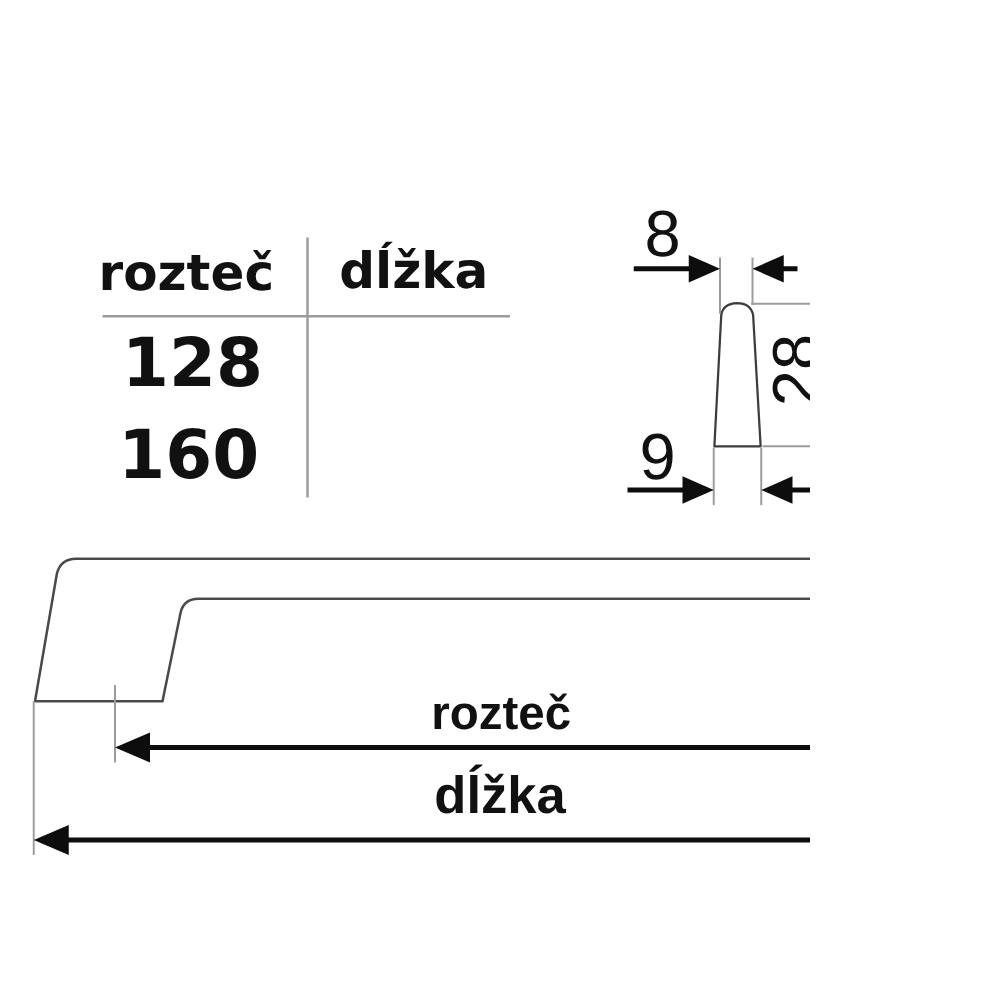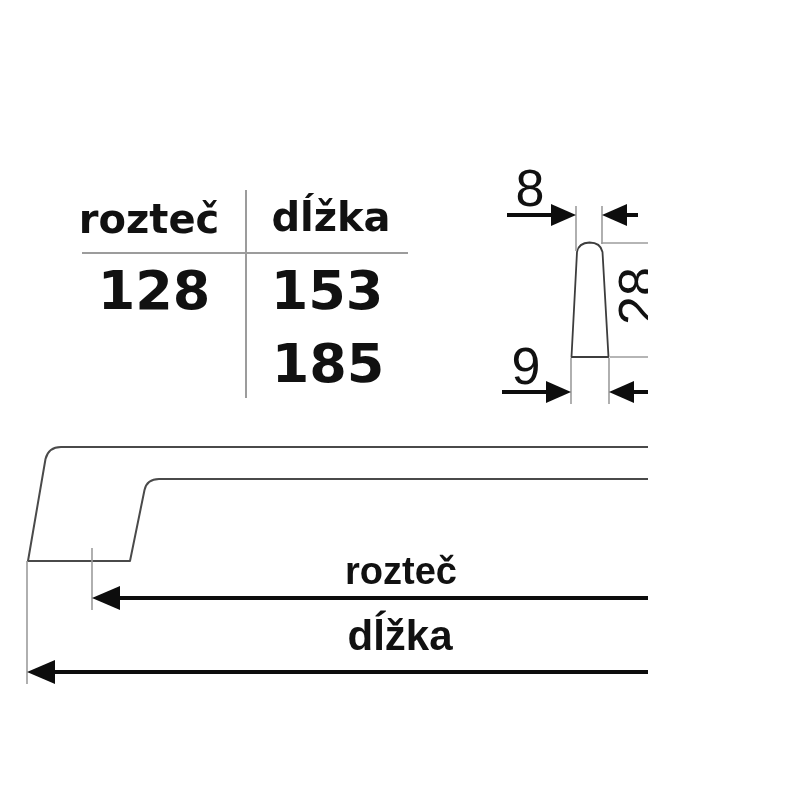--- a/index.html
+++ b/index.html
@@ -64,22 +64,21 @@
     <line x1="778" y1="562" x2="778" y2="686" stroke="#9c9c9c" stroke-width="1.6"></line>
     <line x1="50" y1="672" x2="755" y2="672" stroke="#0d0d0d" stroke-width="4"></line>
     <polygon points="27,672 55,660 55,684" fill="#0d0d0d"></polygon>
     <polygon points="778,672 750,660 750,684" fill="#0d0d0d"></polygon>
   </svg>
 
   <div class="lbl tbl-head" style="left:149px;top:219px;">rozteč</div>
   <div class="lbl tbl-head" style="left:331px;top:217px;">dĺžka</div>
 
   <div class="lbl tbl-val" style="left:154px;top:291px;">128</div>
-  <div class="lbl tbl-val" style="left:327px;top:291px;">153</div>
-  <div class="lbl tbl-val" style="left:328px;top:364px;">185</div>
+  <div class="lbl tbl-val" style="left:151px;top:364px;">160</div>
 
   <div class="lbl dim-num" style="left:530px;top:188px;">8</div>
   <div class="lbl dim-num" style="left:526px;top:366px;">9</div>
   <div class="lbl dim-num dim-num-rot" style="left:637px;top:296px;">28</div>
 
   <div class="lbl draw-lbl-s" style="left:401px;top:571px;">rozteč</div>
   <div class="lbl draw-lbl-l" style="left:400px;top:636px;">dĺžka</div>
 
 </div>
 

